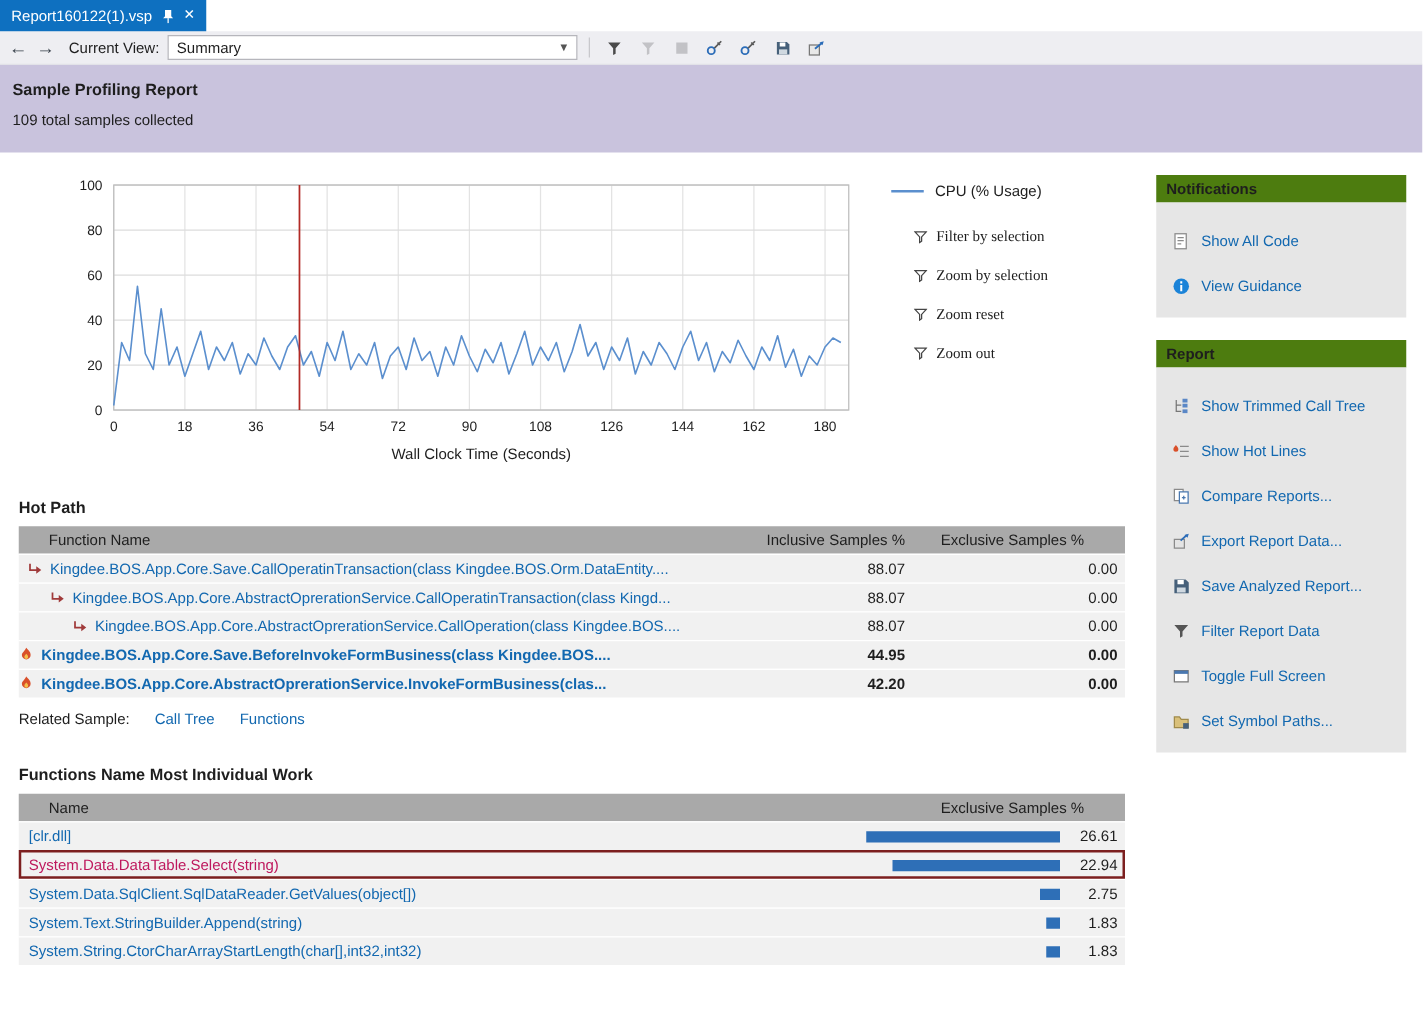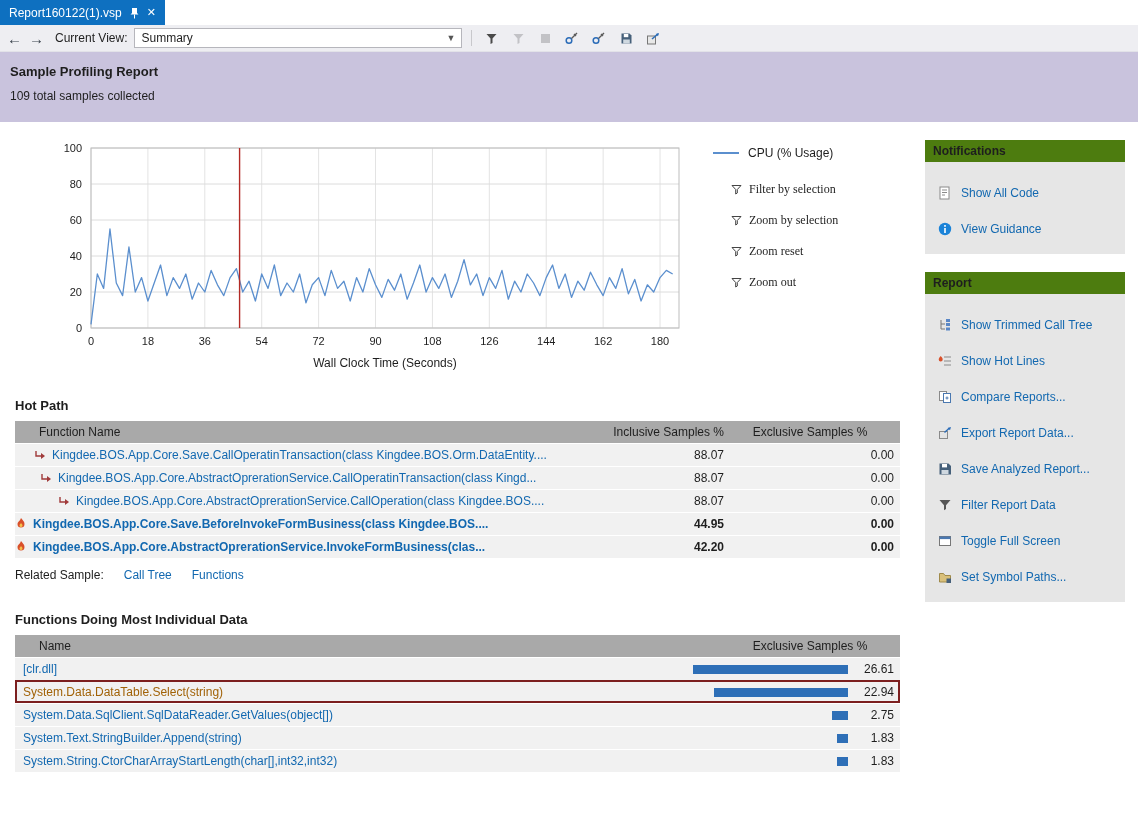--- a/index.html
+++ b/index.html
@@ -40,31 +40,31 @@
   .section-title { font-size: 13px; font-weight: bold; margin: 26px 0 8px 0; }
   .tbl { width: 885px; }
   .thead { display: flex; align-items: center; background: #a9a9a9; height: 22px; cursor: pointer; }
   .th-name { flex: 1; padding-left: 24px; }
   .th-num { width: 165px; text-align: right; padding-right: 6px; }
   .th-num2 { width: 170px; text-align: center; padding-right: 10px; }
   .trow { display: flex; align-items: center; height: 23px; background: #f1f1f1; border-top: 1px solid #fff; cursor: pointer; }
   .name-cell { flex: 1; display: flex; align-items: center; gap: 6px; color: #1268b0; white-space: nowrap; overflow: hidden; }
   .num { width: 165px; text-align: right; padding-right: 6px; }
   .num2 { width: 170px; text-align: right; padding-right: 6px; }
-  .ind-0 { padding-left: 19px; } .ind-1 { padding-left: 25px; } .ind-2 { padding-left: 43px; } .ind-3 { }
+  .ind-0 { padding-left: 7px; } .ind-1 { padding-left: 25px; } .ind-2 { padding-left: 43px; } .ind-3 { }
   .bold .name-cell, .bold .num, .bold .num2 { font-weight: bold; }
   .related { margin-top: 10px; display: flex; align-items: center; gap: 20px; }
   .rv-link { color: #1268b0; cursor: pointer; }
   
   .fn-name { flex: 1; padding-left: 8px; color: #1268b0; white-space: nowrap; overflow: hidden; }
   .bar-zone { width: 170px; display: flex; justify-content: flex-end; align-items: center; }
   .bar { height: 9px; }
   .fn-val { width: 52px; text-align: right; padding-right: 6px; }
   .hl { outline: 2px solid #7c1f1f; outline-offset: -2px; }
-  .hl .fn-name { color: #a16207; }
+  .hl .fn-name { color: #be185d; }
   
   .panel { margin-bottom: 18px; }
   .panel-h { background: #4d7c0f; font-weight: bold; padding: 4px 8px; }
   .panel-b { background: #e6e6e6; padding: 8px 0 12px 0; }
   .p-item { display: flex; align-items: center; gap: 9px; padding: 6px 12px; color: #1268b0; cursor: pointer; margin-top: 10px; }
   .p-item .ic { display: inline-flex; width: 15px; justify-content: center; }
   svg { display: block; }
 </style>
 </head>
 <body>
@@ -297,21 +297,21 @@
         <span class="num">42.20</span>
         <span class="num2">0.00</span>
       </div>
     </div>
     <div class="related">
       <span>Related Sample:</span>
       <span class="rv-link">Call Tree</span>
       <span class="rv-link">Functions</span>
     </div>
 
-    <div class="section-title" style="margin-top:30px">Functions Doing Most Individual Data</div>
+    <div class="section-title" style="margin-top:30px">Functions Name Most Individual Work</div>
     <div class="tbl">
       <div class="thead">
         <span class="th-name">Name</span>
         <span class="th-num2">Exclusive Samples %</span>
       </div>
       <div class="trow">
         <span class="fn-name">[clr.dll]</span>
         <span class="bar-zone">
             <span class="bar" style="width: 155px; background: rgb(46, 111, 183);"></span>
           </span>

